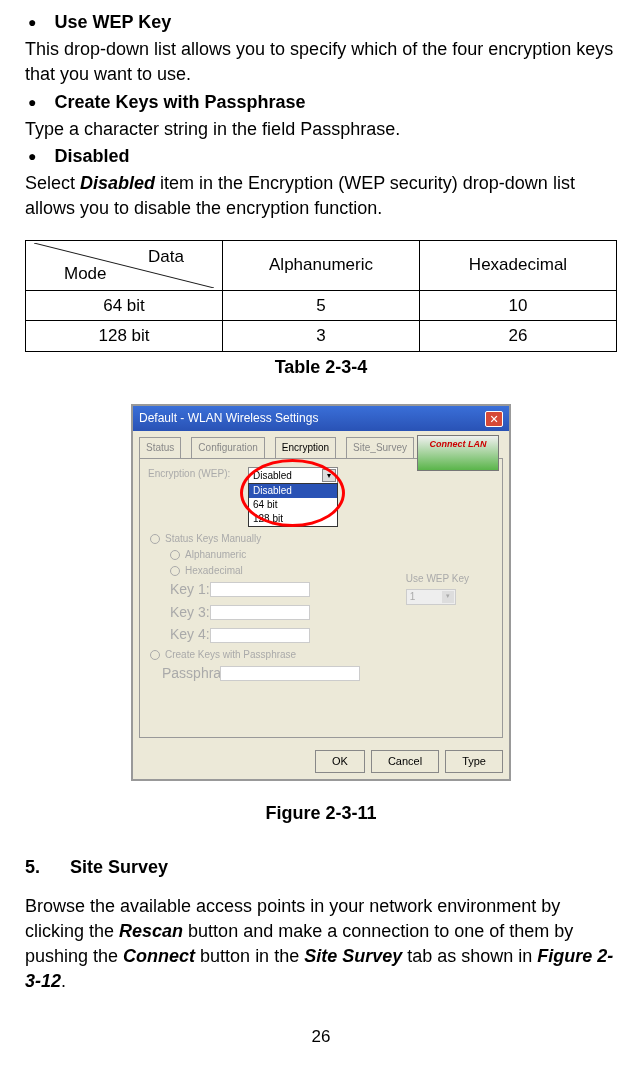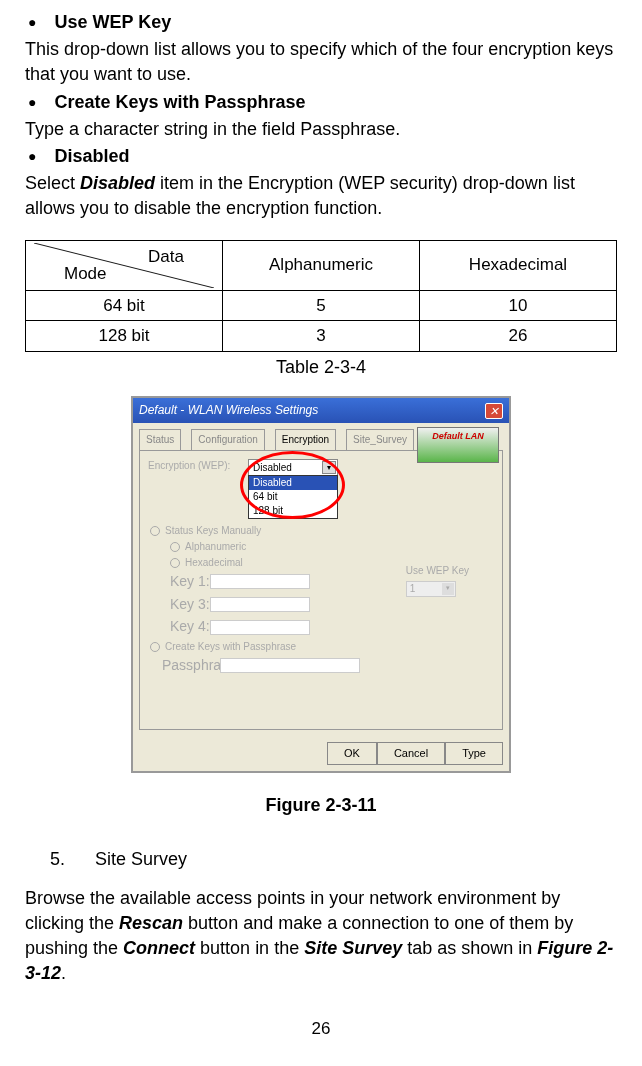--- a/index.html
+++ b/index.html
@@ -71,41 +71,40 @@
       top: 2px;
       right: 30px;
     }
     .mode-label {
       position: absolute;
       bottom: 2px;
       left: 30px;
     }
     .table-caption {
       text-align: center;
-      font-weight: normal;
+      font-weight: bold;
       margin-top: 3px;
-      margin-bottom: 16px;
+      margin-bottom: 24px;
     }
     .screenshot-container {
       width: 380px;
       margin: 0 auto 20px;
       border: 2px solid #999;
       background: #ece9d8;
       font-family: Tahoma, sans-serif;
       font-size: 11px;
     }
     .titlebar {
       background: linear-gradient(to bottom, #3a6fd8, #2952b5);
       color: white;
       padding: 4px 6px;
       display: flex;
       justify-content: space-between;
       align-items: center;
       font-size: 12px;
-      font-style: italic;
     }
     .close-btn {
       background: #d64937;
       color: white;
       width: 18px;
       height: 16px;
       text-align: center;
       border: 1px solid #fff;
       border-radius: 2px;
       font-size: 11px;
@@ -277,39 +276,39 @@
       width: 12px;
       height: 12px;
       background: #ddd;
       text-align: center;
       font-size: 7px;
     }
     .btn-row {
       display: flex;
       justify-content: flex-end;
       padding: 6px;
+      gap: 6px;
     }
     .btn {
       border: 1px solid #888;
       background: #ece9d8;
       padding: 3px 16px;
       font-size: 11px;
     }
     .panel-inner {
       position: relative;
     }
     .figure-caption {
       text-align: center;
       font-weight: bold;
       margin-bottom: 28px;
     }
     .section-heading {
-      font-weight: normal;
+      font-weight: bold;
       margin-bottom: 14px;
-      margin-left: 25px;
     }
     .section-num {
       margin-right: 30px;
     }
     .page-num {
       text-align: center;
       margin-top: 30px;
       font-size: 17px;
     }
   </style>
@@ -370,21 +369,21 @@
     <span>Default - WLAN Wireless Settings</span>
     <div class="close-btn">✕</div>
   </div>
   <div class="tabs-row">
     <div class="tab">Status</div>
     <div class="tab">Configuration</div>
     <div class="tab active">Encryption</div>
     <div class="tab">Site_Survey</div>
     <div class="tab">About</div>
     <div class="wireless-logo">
-      <span class="wireless-logo-text">Default LAN</span>
+      <span class="wireless-logo-text">Connect LAN</span>
     </div>
   </div>
   <div class="panel">
     <div class="panel-inner">
       <div class="field-row">
         <span class="field-label">Encryption (WEP):</span>
         <div class="dropdown-wrap">
           <div class="red-circle"></div>
           <div class="dropdown-main">
             <span>Disabled</span>

